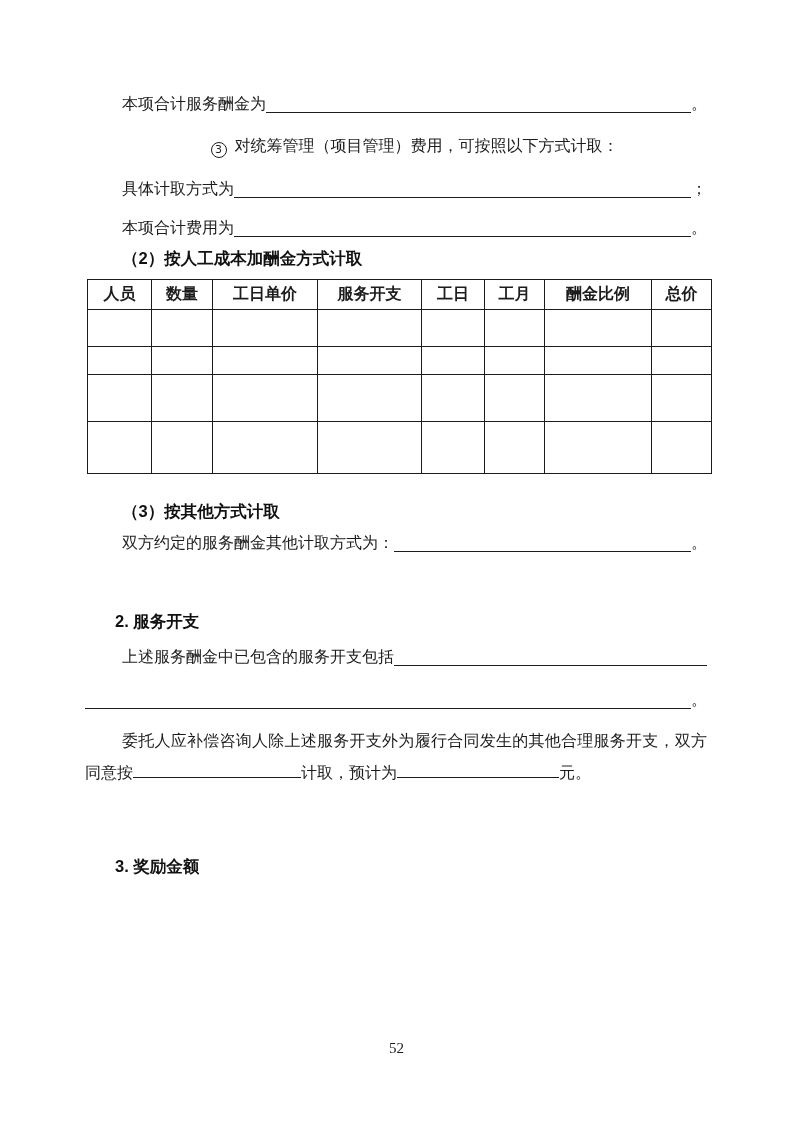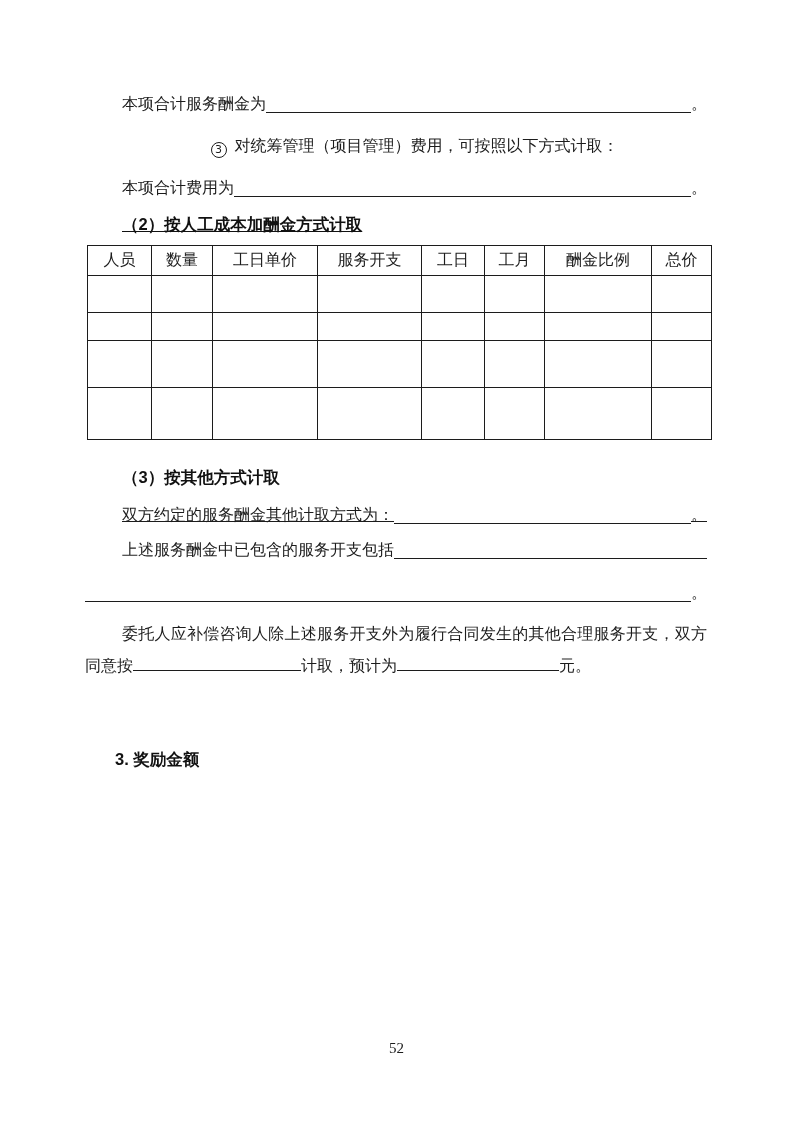--- a/index.html
+++ b/index.html
@@ -41,31 +41,31 @@
   .h-sub { margin-left: 37px; }
   .h-main { margin-left: 30px; }
   
   .para { text-align: justify; text-indent: 37px; line-height: 32px; }
   
   table.fee-table {
     border-collapse: collapse; table-layout: fixed;
     width: 624px; margin-left: 2px;
   }
   table.fee-table th, table.fee-table td {
-    border: 1.6px solid #1c1c1c; font-weight: normal; font-size: 16px;
+    border: 1.6px solid #1c1c1c; font-weight: bold; font-size: 16px;
     text-align: center; vertical-align: middle; padding: 0;
   }
   tr.hrow  { height: 30px; }
   tr.r1 { height: 37px; }
   tr.r2 { height: 28px; }
   tr.r3 { height: 47px; }
   tr.r4 { height: 52px; }
   
   .mt23 { margin-top: 23px; text-align: center; } .mt21 { margin-top: 21px; } .mt20 { margin-top: 20px; }
-  .mt18 { margin-top: 18px; text-decoration: underline; } .mt14 { margin-top: 14px; } .mt11 { margin-top: 11px; }
+  .mt18 { margin-top: 12px; } .mt14 { margin-top: 14px; } .mt11 { margin-top: 11px; }
   .mt28 { margin-top: 28px; } .mt60 { margin-top: 60px; } .mt16 { margin-top: 16px; }
   .mt24 { margin-top: 24px; } .mt48 { margin-top: 68px; }
   .page-num {
     position: absolute; left: 0; right: 0; top: 1040px;
     text-align: center; font-size: 15px; line-height: 17px;
   }
 </style>
 </head>
 <body>
 
@@ -74,20 +74,25 @@
   <div class="fill-line">
     <span class="label ind">本项合计服务酬金为</span>
     <span class="blank grow"></span>
     <span>。</span>
   </div>
 
   <div class="line mt23">
     <span class="circled ind">3</span><span>对统筹管理（项目管理）费用，可按照以下方式计取：</span>
   </div>
 
+  <div class="fill-line mt21">
+    <span class="label ind">具体计取方式为</span>
+    <span class="blank grow"></span>
+    <span>；</span>
+  </div>
 
   <div class="fill-line mt20">
     <span class="label ind">本项合计费用为</span>
     <span class="blank grow"></span>
     <span>。</span>
   </div>
 
   <div class="h-sub mt18">（2）按人工成本加酬金方式计取</div>
 
 
@@ -157,20 +162,21 @@
     </table>
 
   <div class="h-sub mt28">（3）按其他方式计取</div>
 
   <div class="fill-line mt18">
     <span class="label ind">双方约定的服务酬金其他计取方式为：</span>
     <span class="blank grow"></span>
     <span>。</span>
   </div>
 
+  <div class="h-main mt60">2. 服务开支</div>
 
   <div class="fill-line mt16">
     <span class="label ind">上述服务酬金中已包含的服务开支包括</span>
     <span class="blank grow"></span>
   </div>
 
   <div class="fill-line mt24">
     <span class="blank grow"></span>
     <span>。</span>
   </div>

